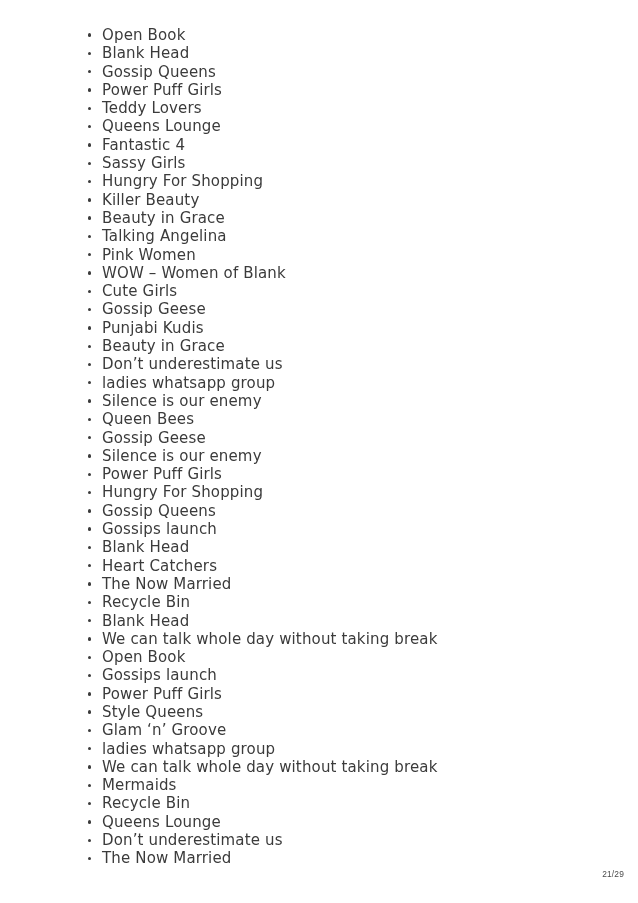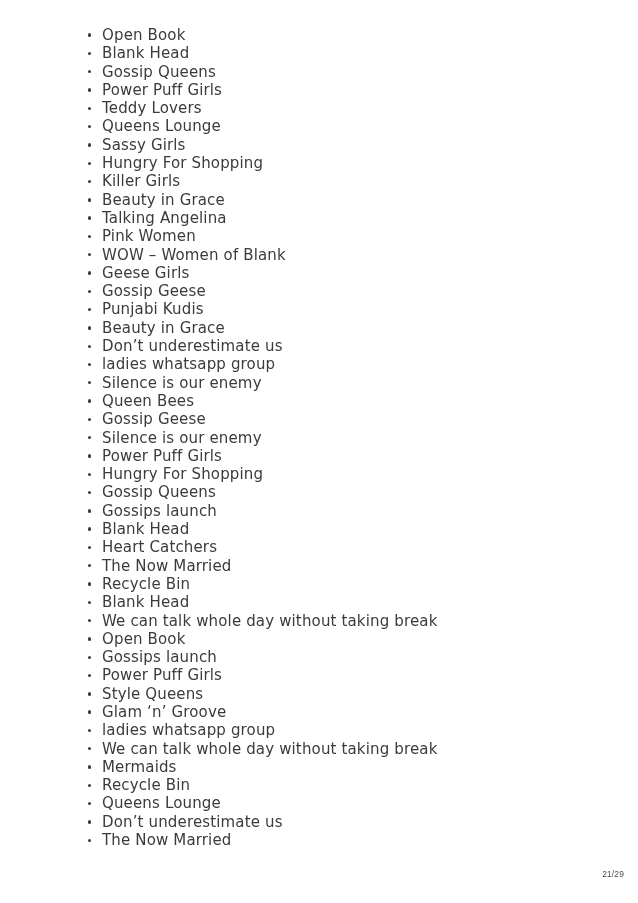--- a/index.html
+++ b/index.html
@@ -76,28 +76,29 @@
 
 <div id="page">
 
   <ul id="name-list">
       <li class="list-item"><span class="bullet-icon"></span><span class="item-label">Open Book</span></li>
       <li class="list-item"><span class="bullet-icon"></span><span class="item-label">Blank Head</span></li>
       <li class="list-item"><span class="bullet-icon"></span><span class="item-label">Gossip Queens</span></li>
       <li class="list-item"><span class="bullet-icon"></span><span class="item-label">Power Puff Girls</span></li>
       <li class="list-item"><span class="bullet-icon"></span><span class="item-label">Teddy Lovers</span></li>
       <li class="list-item"><span class="bullet-icon"></span><span class="item-label">Queens Lounge</span></li>
+      <li class="list-item"><span class="bullet-icon"></span><span class="item-label">Fantastic 4</span></li>
       <li class="list-item"><span class="bullet-icon"></span><span class="item-label">Sassy Girls</span></li>
       <li class="list-item"><span class="bullet-icon"></span><span class="item-label">Hungry For Shopping</span></li>
-      <li class="list-item"><span class="bullet-icon"></span><span class="item-label">Killer Girls</span></li>
+      <li class="list-item"><span class="bullet-icon"></span><span class="item-label">Killer Beauty</span></li>
       <li class="list-item"><span class="bullet-icon"></span><span class="item-label">Beauty in Grace</span></li>
       <li class="list-item"><span class="bullet-icon"></span><span class="item-label">Talking Angelina</span></li>
       <li class="list-item"><span class="bullet-icon"></span><span class="item-label">Pink Women</span></li>
       <li class="list-item"><span class="bullet-icon"></span><span class="item-label">WOW – Women of Blank</span></li>
-      <li class="list-item"><span class="bullet-icon"></span><span class="item-label">Geese Girls</span></li>
+      <li class="list-item"><span class="bullet-icon"></span><span class="item-label">Cute Girls</span></li>
       <li class="list-item"><span class="bullet-icon"></span><span class="item-label">Gossip Geese</span></li>
       <li class="list-item"><span class="bullet-icon"></span><span class="item-label">Punjabi Kudis</span></li>
       <li class="list-item"><span class="bullet-icon"></span><span class="item-label">Beauty in Grace</span></li>
       <li class="list-item"><span class="bullet-icon"></span><span class="item-label">Don’t underestimate us</span></li>
       <li class="list-item"><span class="bullet-icon"></span><span class="item-label">ladies whatsapp group</span></li>
       <li class="list-item"><span class="bullet-icon"></span><span class="item-label">Silence is our enemy</span></li>
       <li class="list-item"><span class="bullet-icon"></span><span class="item-label">Queen Bees</span></li>
       <li class="list-item"><span class="bullet-icon"></span><span class="item-label">Gossip Geese</span></li>
       <li class="list-item"><span class="bullet-icon"></span><span class="item-label">Silence is our enemy</span></li>
       <li class="list-item"><span class="bullet-icon"></span><span class="item-label">Power Puff Girls</span></li>

